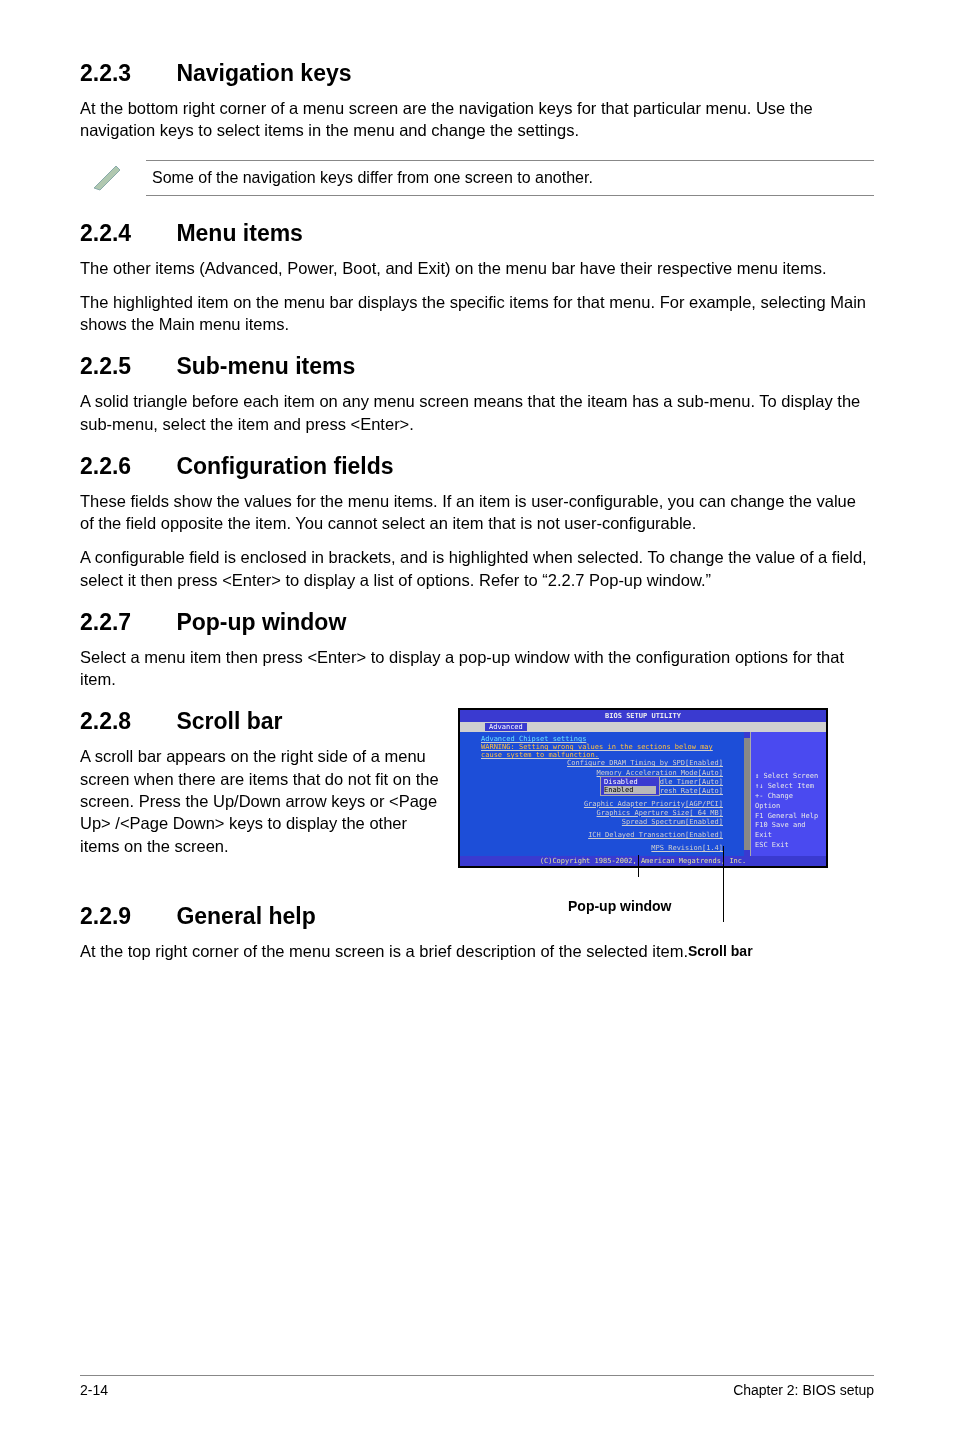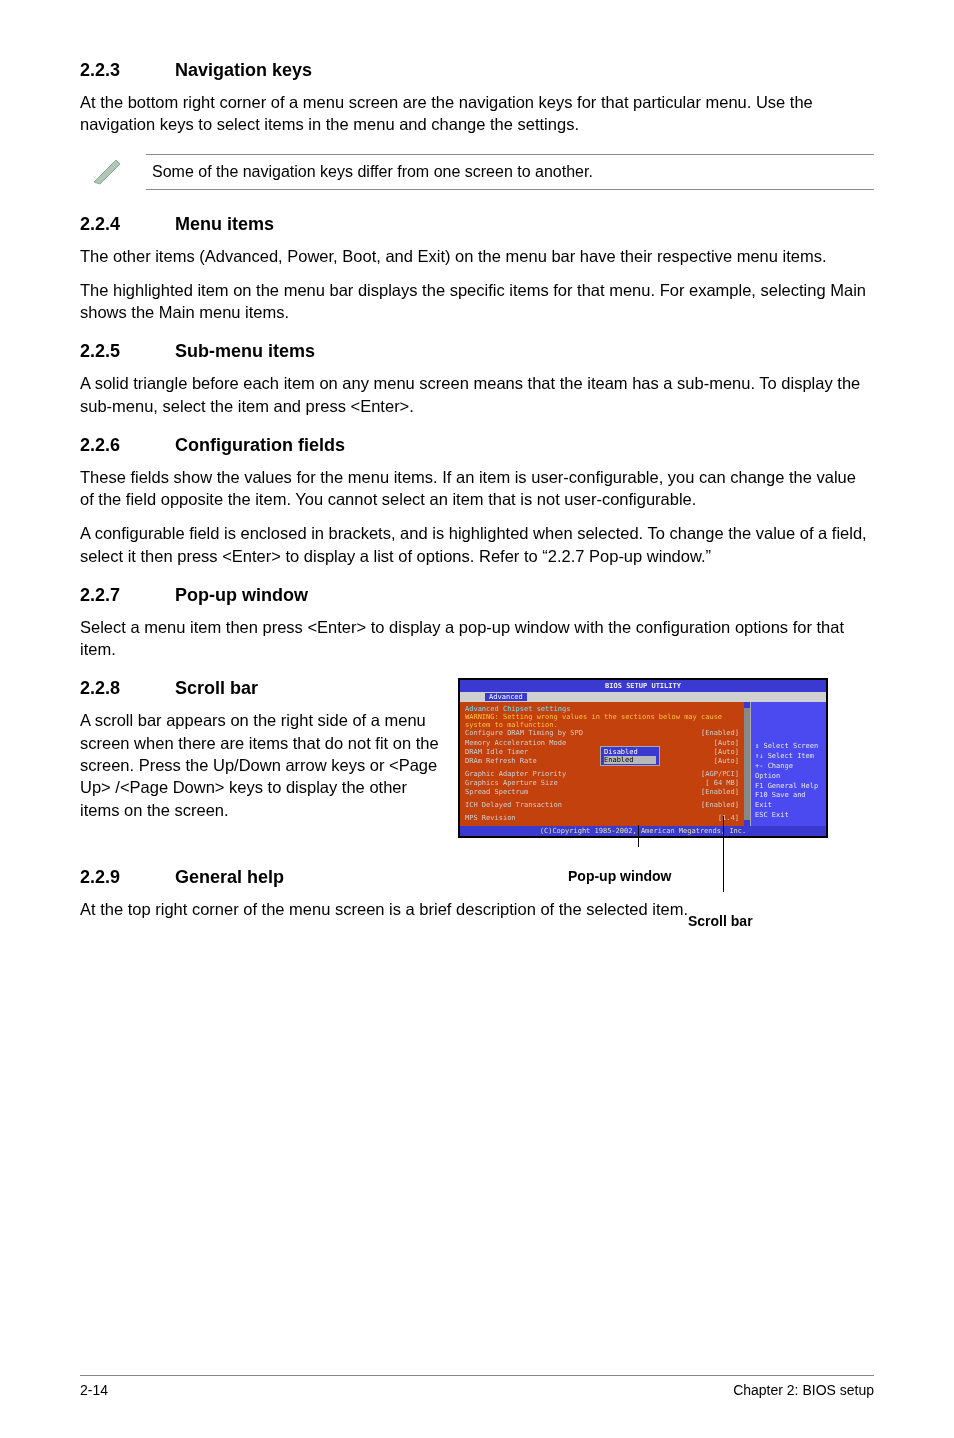--- a/index.html
+++ b/index.html
@@ -13,21 +13,21 @@
       background: #fff;
       color: #000;
       padding: 60px 80px 40px 80px;
       position: relative;
       min-height: 1438px;
     }
     .section {
       margin-bottom: 18px;
     }
     .section-heading {
-      font-size: 18px;
+      font-size: 23px;
       font-weight: bold;
       margin-bottom: 10px;
     }
     .section-heading .num {
       display: inline-block;
       width: 90px;
     }
     .body-text {
       font-size: 16.5px;
       line-height: 1.35;
@@ -90,41 +90,42 @@
     .bios-tab-active {
       background: #3a3ad0;
       color: #fff;
       padding: 0 4px;
     }
     .bios-body {
       display: flex;
     }
     .bios-main {
       flex: 1;
-      padding: 3px 5px;
-      background: #c2410c;
-      position: relative;
+      padding: 3px 21px;
+      background: #1d4ed8;
+      position: relative;
+      text-decoration: underline;
     }
     .bios-help {
       width: 76px;
       background: #4a4af0;
       border-left: 1px solid #aaa;
       padding: 40px 4px 4px 4px;
       color: #e8e8e8;
       line-height: 1.4;
     }
     .bios-subtitle {
       color: #6ae0ff;
     }
     .bios-warning {
       color: #ffc040;
     }
     .bios-row {
       display: flex;
-      justify-content: space-between;
+      justify-content: flex-end;
       line-height: 1.3;
     }
     .bios-popup {
       position: absolute;
       background: #3a3ad0;
       border: 1px solid #aaa;
       top: 44px;
       left: 140px;
       width: 60px;
       padding: 1px 3px;

